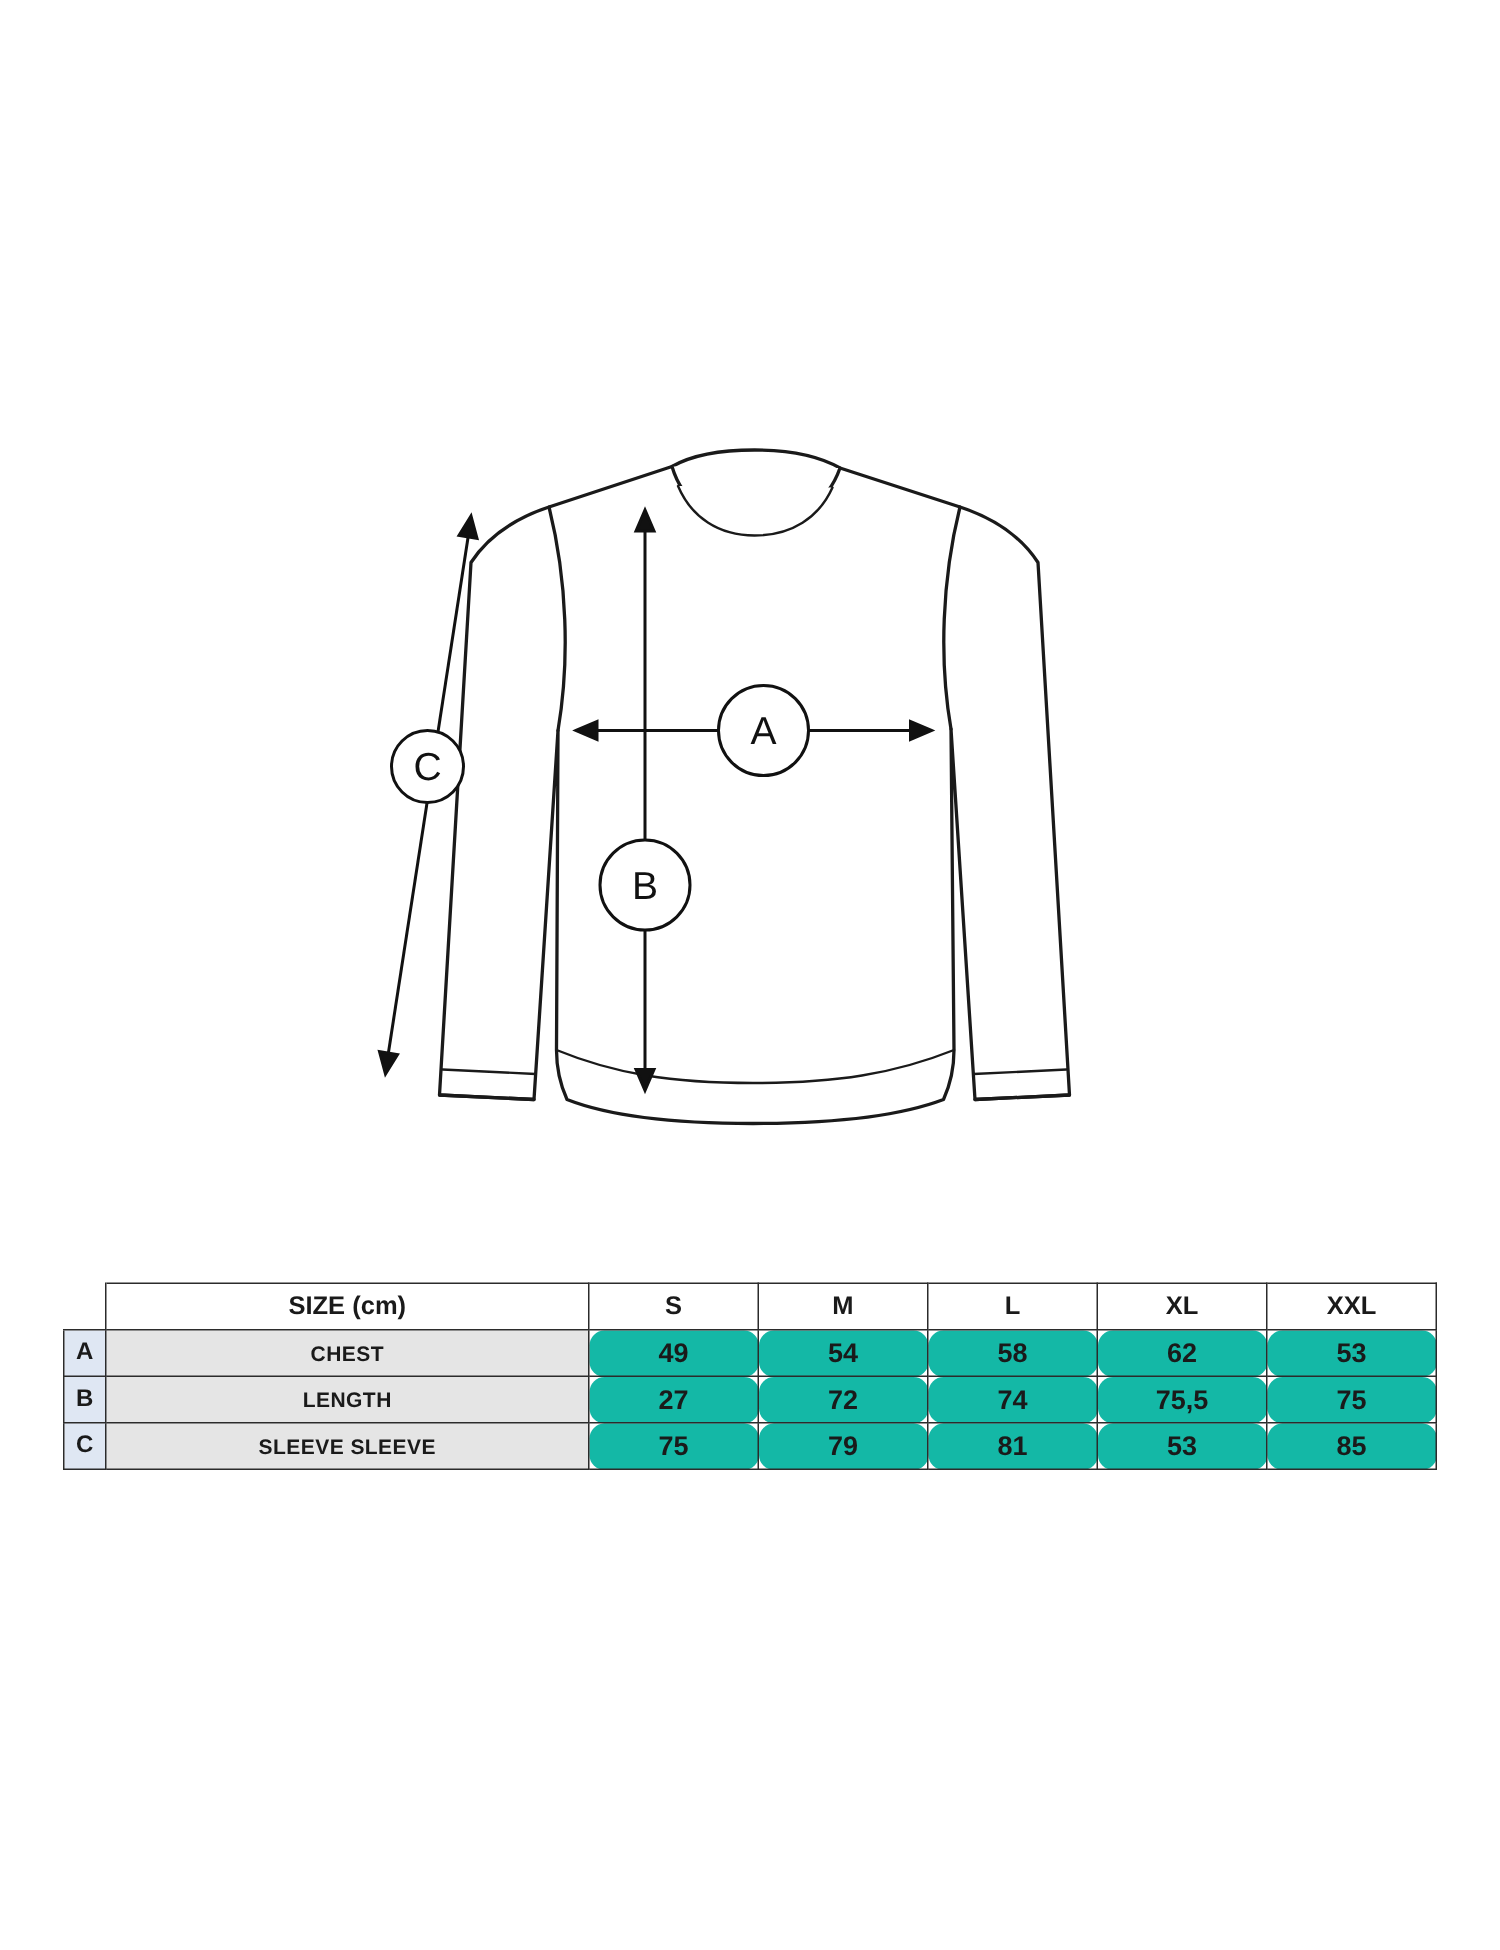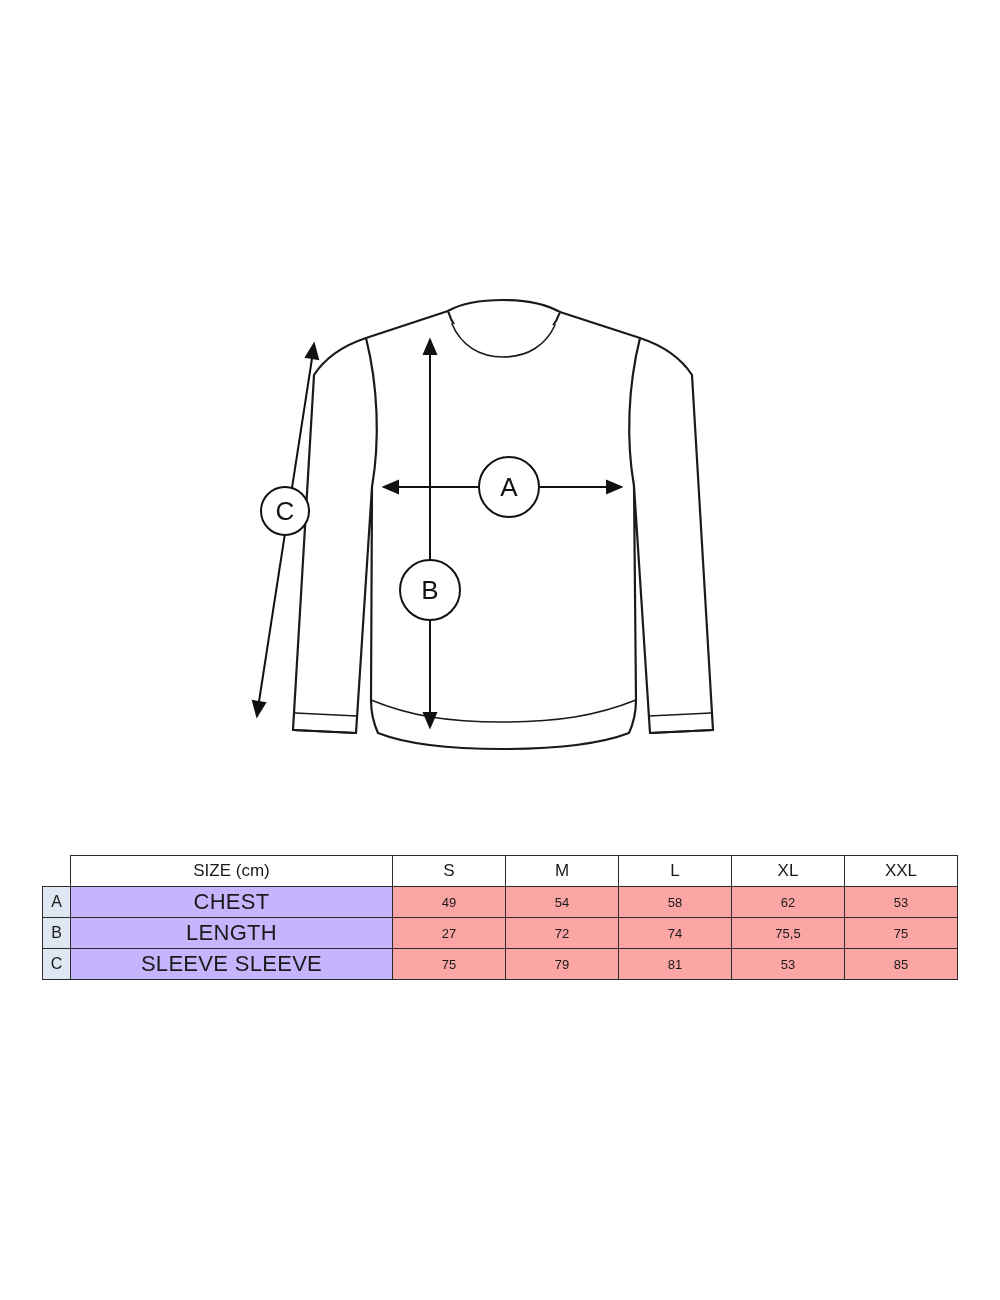--- a/index.html
+++ b/index.html
@@ -42,21 +42,21 @@
     width: 916px;
     table-layout: fixed;
     font-size: 17px;
   }
   table.size-table td, table.size-table th {
     border: 1px solid #2b2b2b;
     height: 30px;
     text-align: center;
     vertical-align: middle;
     padding: 0 4px;
-    font-weight: normal;
+    font-weight: bold;
   }
   col.c-key   { width: 28px; }
   col.c-name  { width: 322px; }
   col.c-size  { width: 113px; }
 
   .hdr-blank {
     background: #ffffff;
     border-left: 1px solid #ffffff !important;
     border-top: 1px solid #ffffff !important;
   }
@@ -68,28 +68,29 @@
   .hdr-size {
     background: #ffffff;
     font-weight: bold;
     font-size: 17px;
   }
   .key-cell {
     background: #dfe7f3;
     font-size: 16px;
   }
   .name-cell {
-    background: #c4b5fd;
+    background: #e5e5e5;
     font-weight: bold;
-    font-size: 22px;
+    font-size: 14px;
     letter-spacing: 0.3px;
   }
   .val-cell {
-    background: #fca5a5;
-    font-size: 13px;
+    background: #14b8a6;
+    font-size: 18px;
+    border-radius: 10px;
   }
 </style>
 </head>
 <body>
 
 <div id="diagram-area">
   <svg width="1000" height="830" viewBox="0 0 1000 830" xmlns="http://www.w3.org/2000/svg">
     <g fill="#ffffff" stroke="#1a1a1a" stroke-width="2.2" stroke-linejoin="round" stroke-linecap="round">
 
       <path d="M448,311

